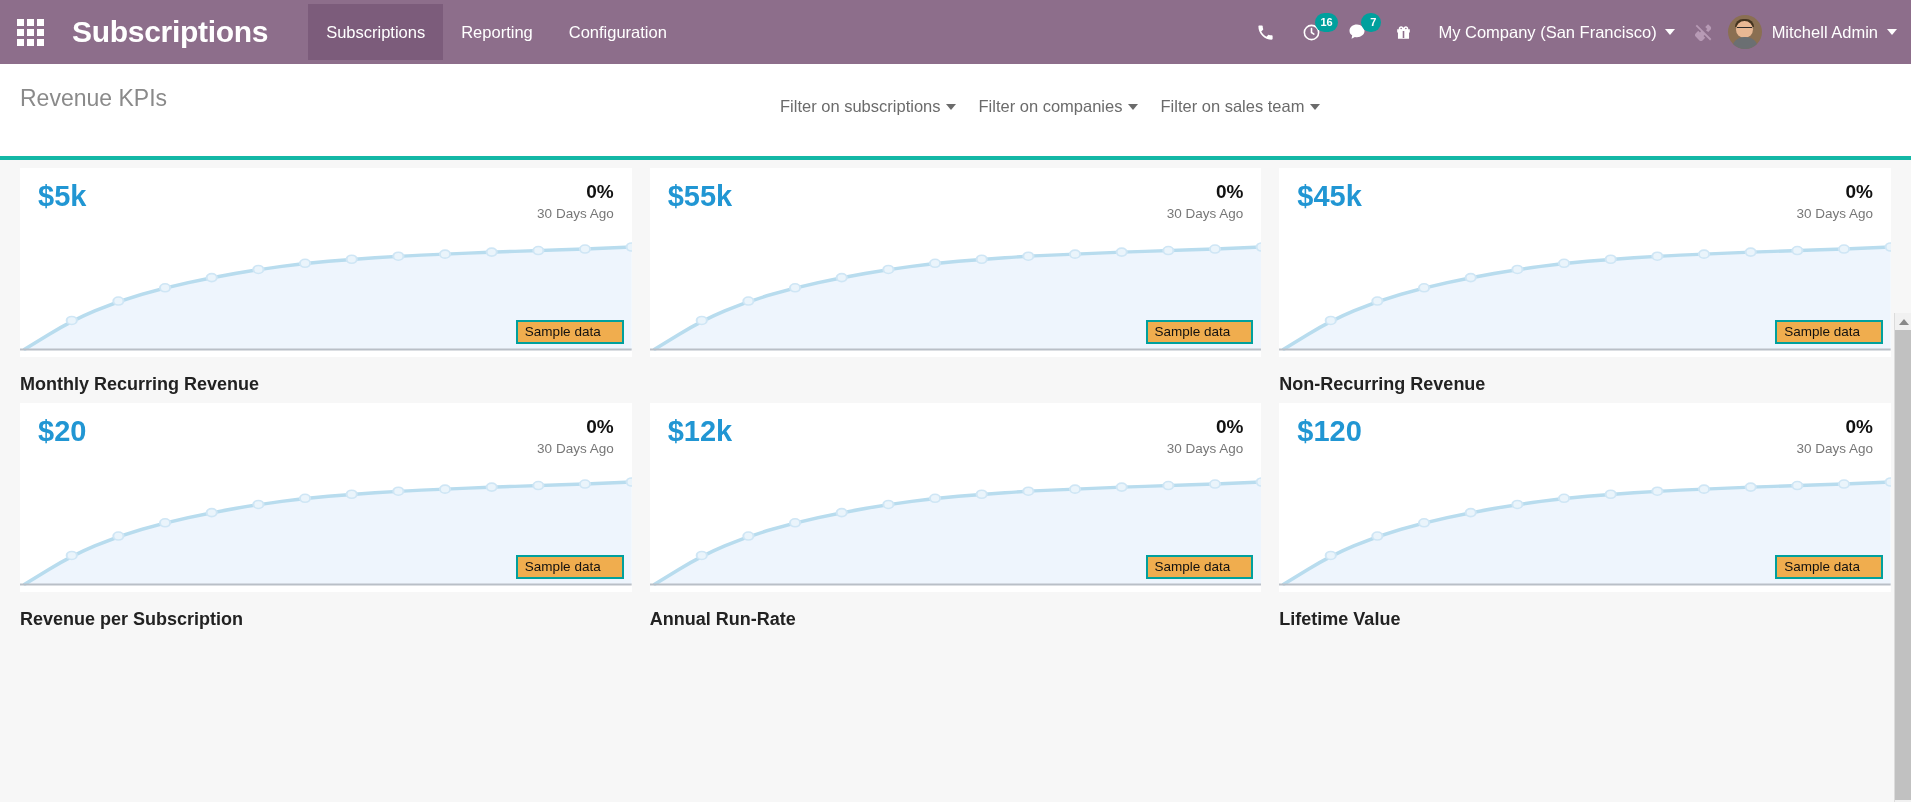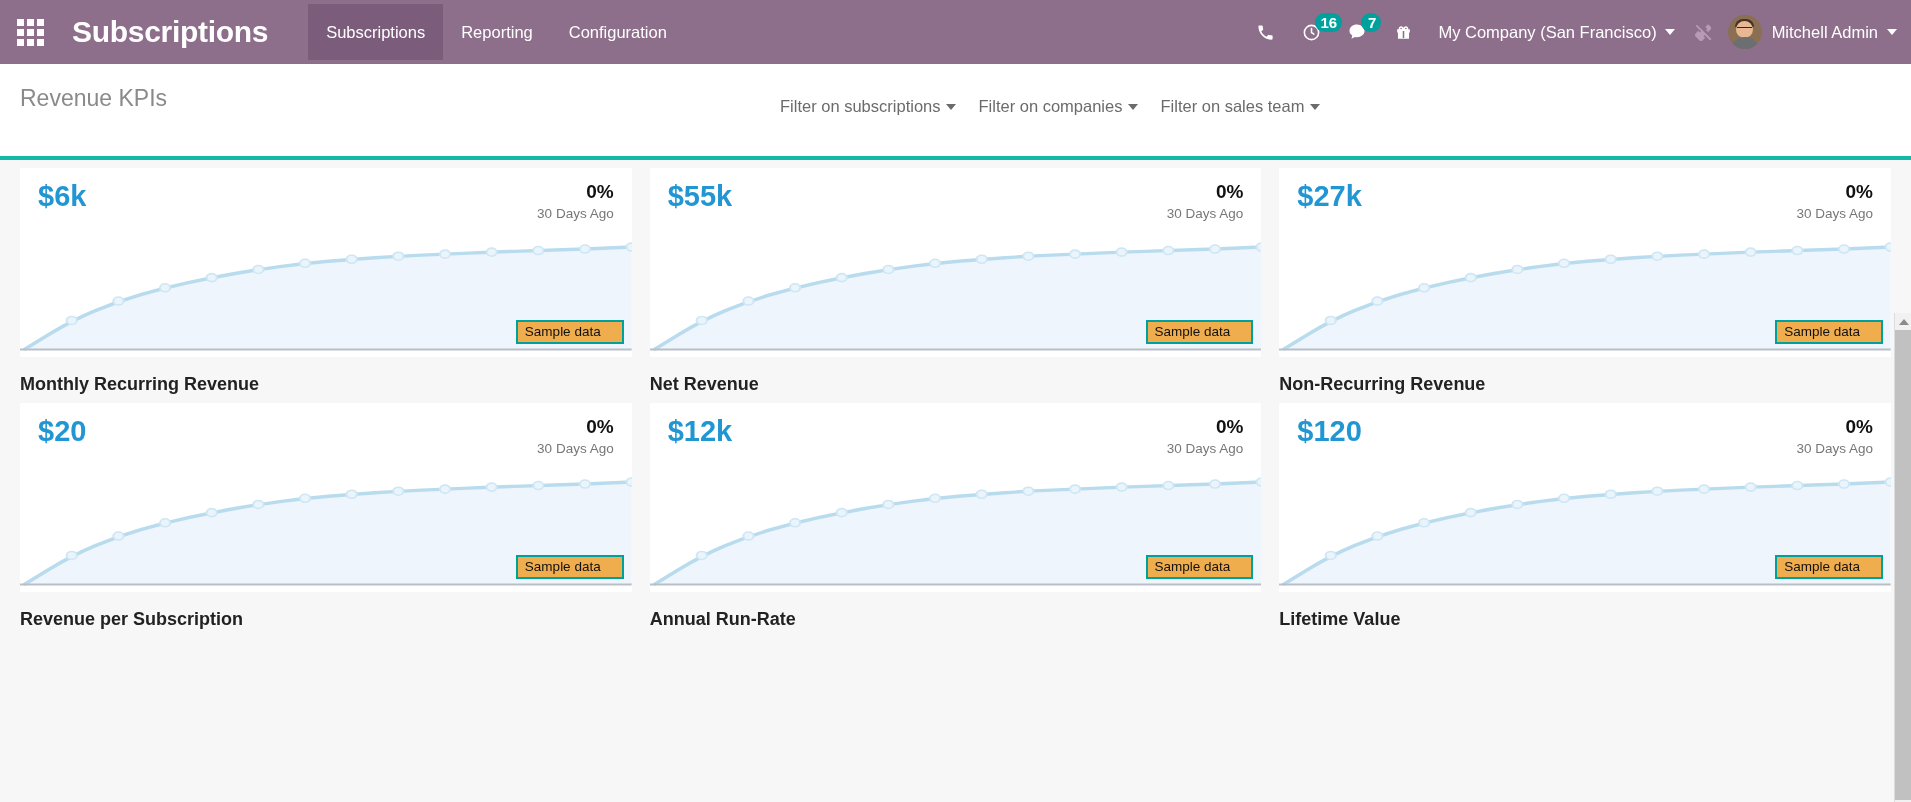--- a/index.html
+++ b/index.html
@@ -77,21 +77,21 @@
     height: 56px;
     cursor: pointer;
   }
   .nav-icon svg { display: block; }
   .badge {
     position: absolute;
     top: 9px;
     left: 27px;
     background: #00A09D;
     color: #ffffff;
-    font-size: 15px;
+    font-size: 11px;
     font-weight: bold;
     border-radius: 10px;
     min-width: 20px;
     height: 19px;
     line-height: 19px;
     text-align: right;
     padding: 0 5px;
   }
   .company-name {
     color: #ffffff;
@@ -486,21 +486,21 @@
               <circle cx="296.92" cy="31.18" r="4" fill="#eaf4fb" stroke="#cfe6f5" stroke-width="1.6"></circle>
               <circle cx="333.54" cy="29.14" r="4" fill="#eaf4fb" stroke="#cfe6f5" stroke-width="1.6"></circle>
               <circle cx="370.15" cy="27.10" r="4" fill="#eaf4fb" stroke="#cfe6f5" stroke-width="1.6"></circle>
               <circle cx="406.77" cy="25.57" r="4" fill="#eaf4fb" stroke="#cfe6f5" stroke-width="1.6"></circle>
               <circle cx="443.38" cy="24.04" r="4" fill="#eaf4fb" stroke="#cfe6f5" stroke-width="1.6"></circle>
               <circle cx="480.00" cy="22.00" r="4" fill="#eaf4fb" stroke="#cfe6f5" stroke-width="1.6"></circle>
               <line x1="0" y1="124.5" x2="480" y2="124.5" stroke="#b9bfc7" stroke-width="2.2"></line>
             </svg>
           </div>
         <div class="kpi-head">
-          <div class="kpi-value">$6k</div>
+          <div class="kpi-value">$5k</div>
           <div class="kpi-right">
             <div class="kpi-percent">0%</div>
             <div class="kpi-since">30 Days Ago</div>
           </div>
         </div>
         <div class="sample-badge">Sample data</div>
       </div>
       <div class="kpi-title">Monthly Recurring Revenue</div>
     </div>
 
@@ -528,21 +528,20 @@
           </div>
         <div class="kpi-head">
           <div class="kpi-value">$55k</div>
           <div class="kpi-right">
             <div class="kpi-percent">0%</div>
             <div class="kpi-since">30 Days Ago</div>
           </div>
         </div>
         <div class="sample-badge">Sample data</div>
       </div>
-      <div class="kpi-title">Net Revenue</div>
     </div>
 
     <div class="kpi-cell">
       <div class="kpi-card">
         <div class="spark-wrap">
             <svg viewBox="0 0 480 132" preserveAspectRatio="none">
               <path d="M 4.00 124.00 Q 4.00 124.00 22.31 109.72 Q 40.62 95.44 58.92 85.75 Q 77.23 76.06 95.54 69.43 Q 113.85 62.80 132.15 57.70 Q 150.46 52.60 168.77 48.52 Q 187.08 44.44 205.38 41.38 Q 223.69 38.32 242.00 36.28 Q 260.31 34.24 278.62 32.71 Q 296.92 31.18 315.23 30.16 Q 333.54 29.14 351.85 28.12 Q 370.15 27.10 388.46 26.34 Q 406.77 25.57 425.08 24.81 Q 443.38 24.04 461.69 23.02 L 480.00 22.00 L 480.00 124 L 4.00 124 Z" fill="#eef5fd"></path>
               <path d="M 4.00 124.00 Q 4.00 124.00 22.31 109.72 Q 40.62 95.44 58.92 85.75 Q 77.23 76.06 95.54 69.43 Q 113.85 62.80 132.15 57.70 Q 150.46 52.60 168.77 48.52 Q 187.08 44.44 205.38 41.38 Q 223.69 38.32 242.00 36.28 Q 260.31 34.24 278.62 32.71 Q 296.92 31.18 315.23 30.16 Q 333.54 29.14 351.85 28.12 Q 370.15 27.10 388.46 26.34 Q 406.77 25.57 425.08 24.81 Q 443.38 24.04 461.69 23.02 L 480.00 22.00" fill="none" stroke="#b8dcee" stroke-width="3.4" stroke-linecap="round" stroke-linejoin="round"></path>
               <circle cx="40.62" cy="95.44" r="4" fill="#eaf4fb" stroke="#cfe6f5" stroke-width="1.6"></circle>
               <circle cx="77.23" cy="76.06" r="4" fill="#eaf4fb" stroke="#cfe6f5" stroke-width="1.6"></circle>
@@ -554,21 +553,21 @@
               <circle cx="296.92" cy="31.18" r="4" fill="#eaf4fb" stroke="#cfe6f5" stroke-width="1.6"></circle>
               <circle cx="333.54" cy="29.14" r="4" fill="#eaf4fb" stroke="#cfe6f5" stroke-width="1.6"></circle>
               <circle cx="370.15" cy="27.10" r="4" fill="#eaf4fb" stroke="#cfe6f5" stroke-width="1.6"></circle>
               <circle cx="406.77" cy="25.57" r="4" fill="#eaf4fb" stroke="#cfe6f5" stroke-width="1.6"></circle>
               <circle cx="443.38" cy="24.04" r="4" fill="#eaf4fb" stroke="#cfe6f5" stroke-width="1.6"></circle>
               <circle cx="480.00" cy="22.00" r="4" fill="#eaf4fb" stroke="#cfe6f5" stroke-width="1.6"></circle>
               <line x1="0" y1="124.5" x2="480" y2="124.5" stroke="#b9bfc7" stroke-width="2.2"></line>
             </svg>
           </div>
         <div class="kpi-head">
-          <div class="kpi-value">$27k</div>
+          <div class="kpi-value">$45k</div>
           <div class="kpi-right">
             <div class="kpi-percent">0%</div>
             <div class="kpi-since">30 Days Ago</div>
           </div>
         </div>
         <div class="sample-badge">Sample data</div>
       </div>
       <div class="kpi-title">Non-Recurring Revenue</div>
     </div>
   </div>

